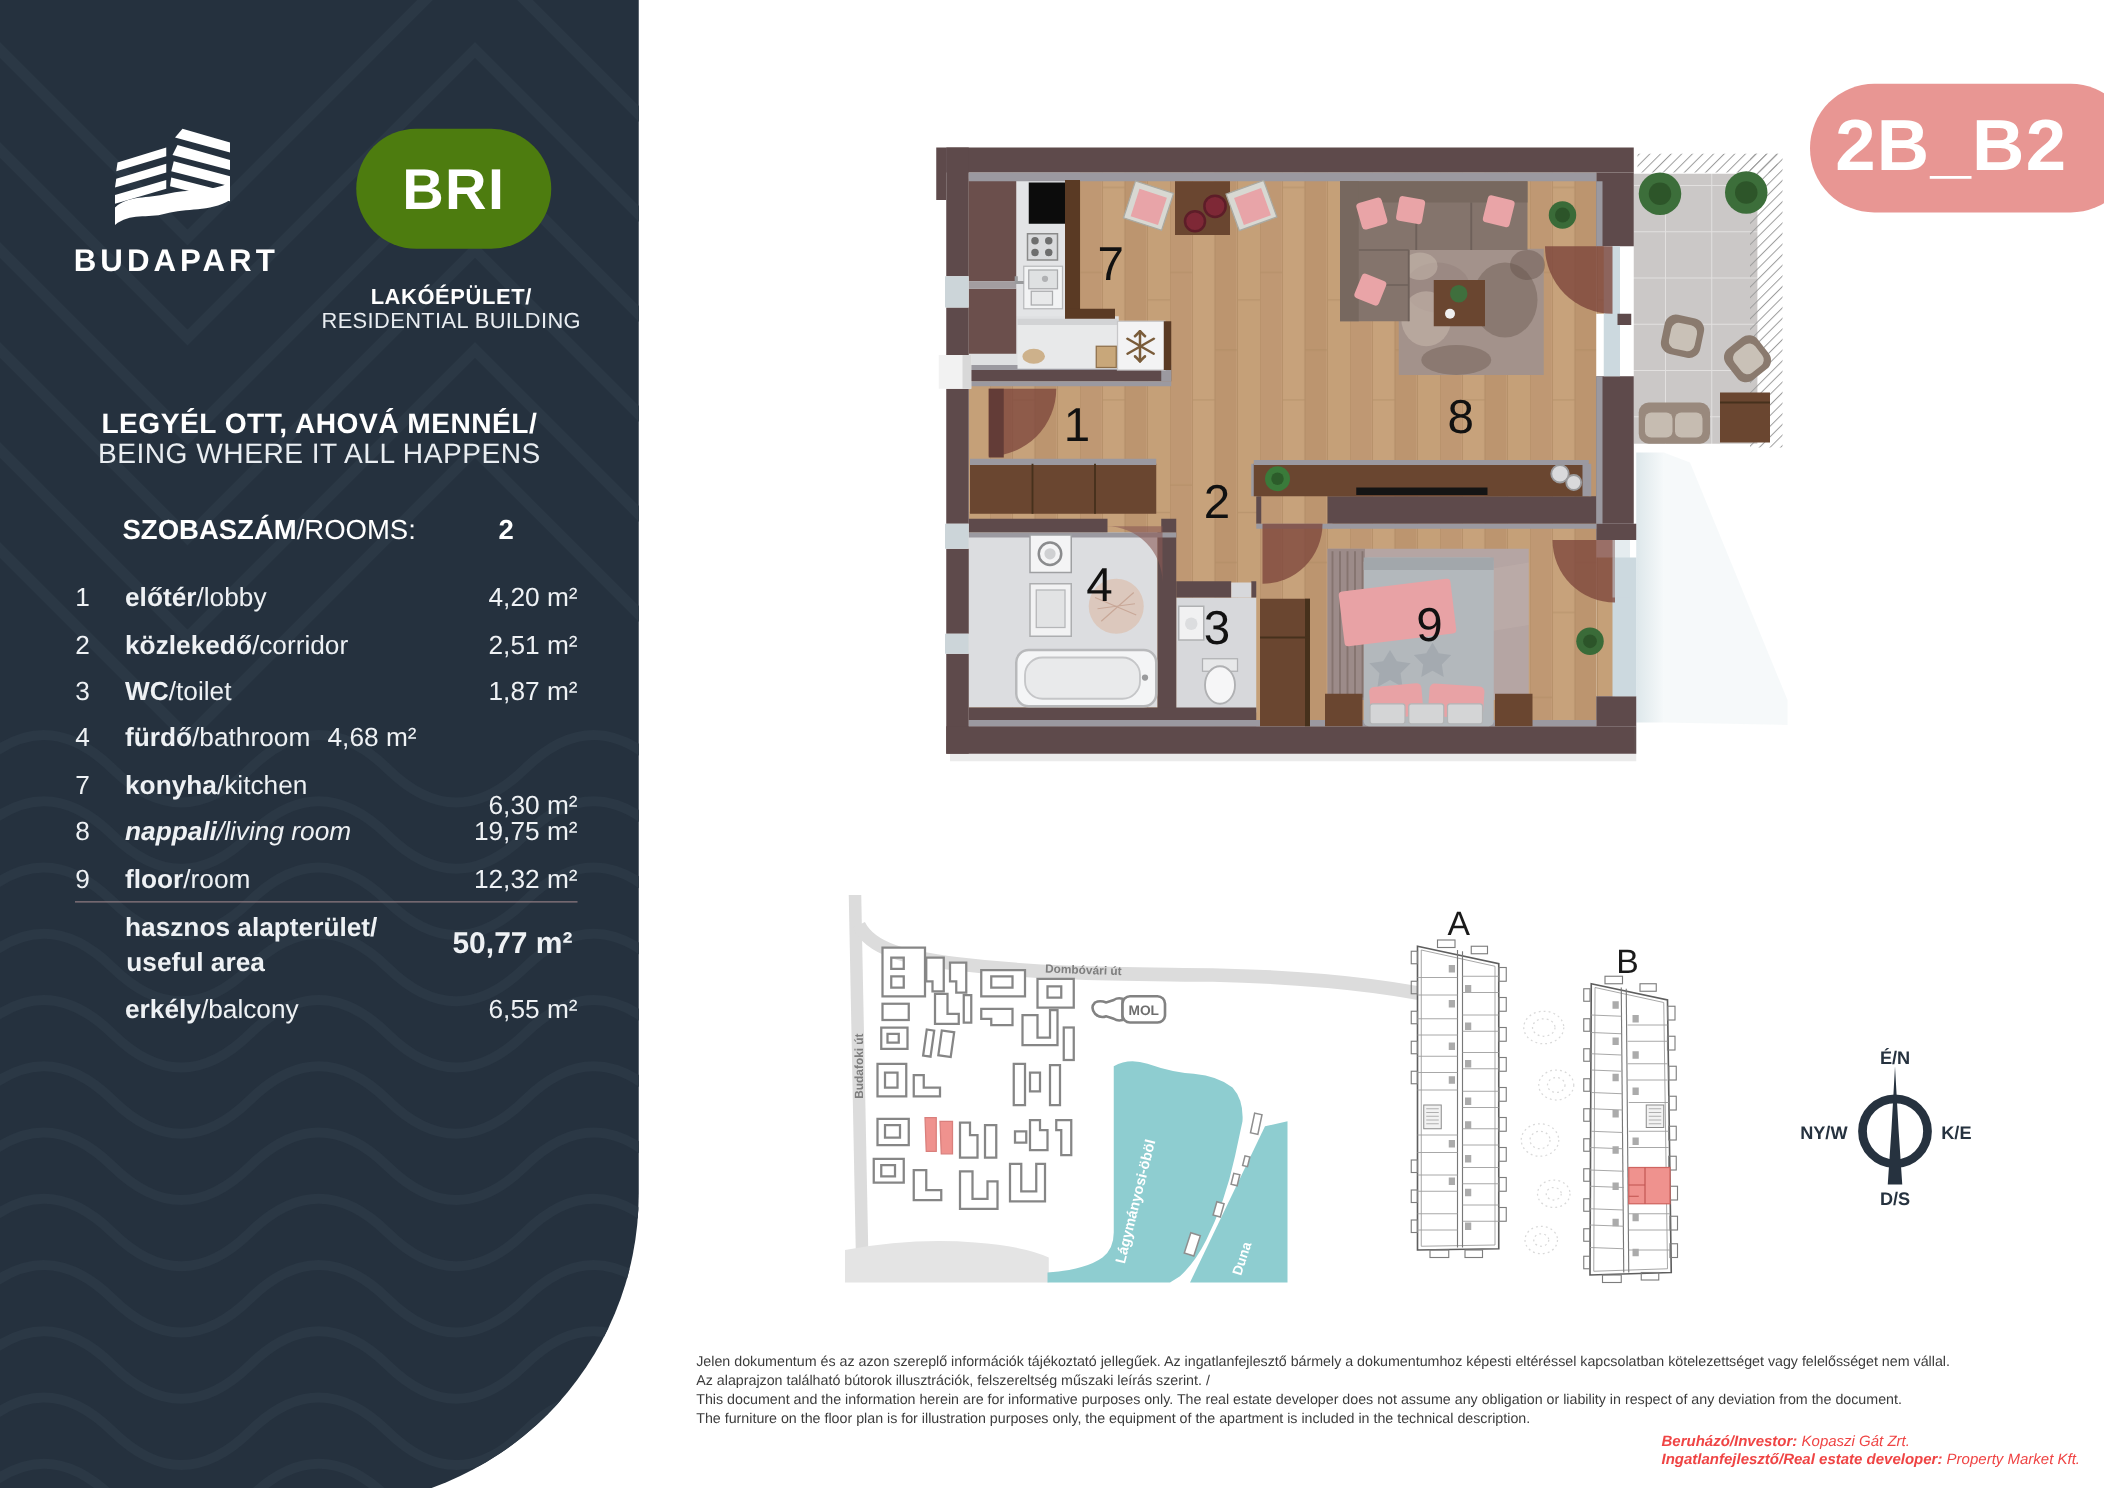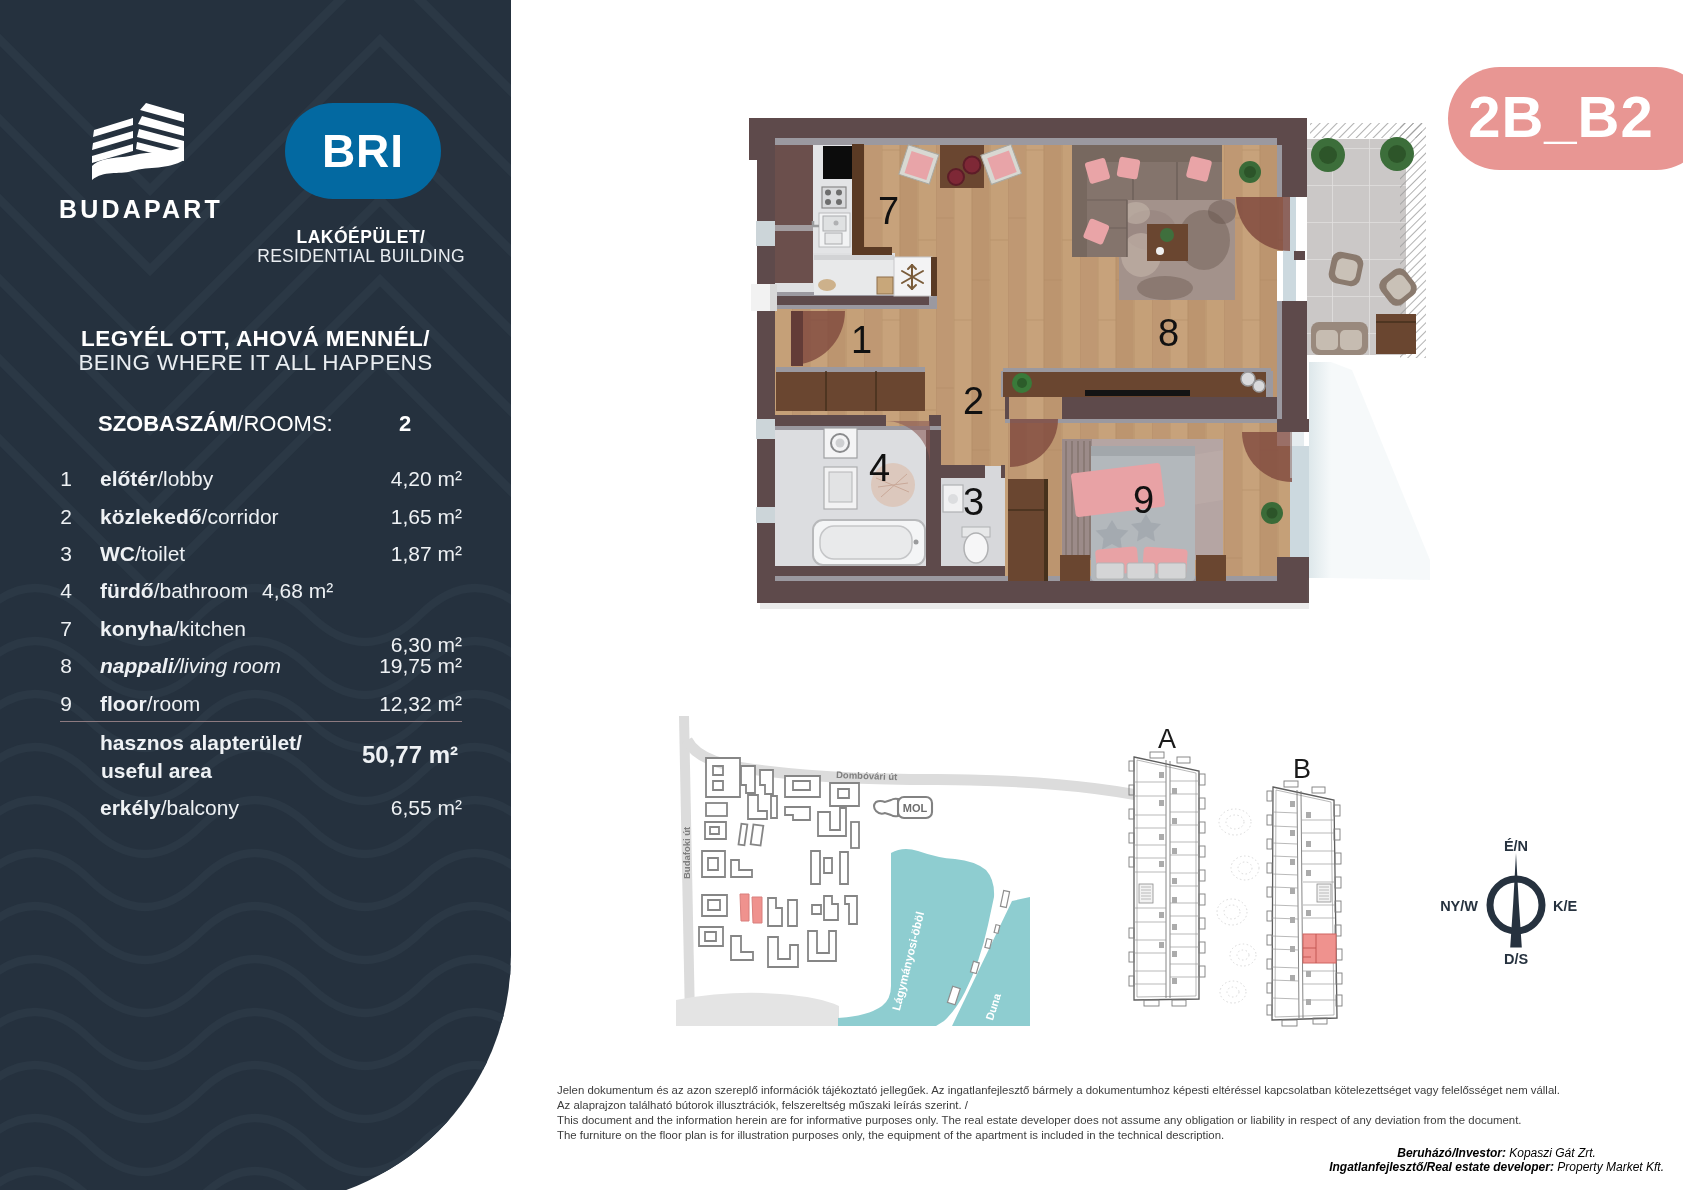--- a/index.html
+++ b/index.html
@@ -4,21 +4,21 @@
 <style>
   html,body{margin:0;padding:0;width:1683px;height:1190px;overflow:hidden;background:#fff;
     font-family:"Liberation Sans",sans-serif;}
   .abs{position:absolute;}
   #sidebar{position:absolute;left:0;top:0;width:511px;height:1205px;background:#25313e;
     border-bottom-right-radius:250px;overflow:hidden;}
   #unitbadge{position:absolute;left:1448px;top:67px;width:260px;height:103px;border-radius:52px;
     background:#e89693;color:#fff;font-weight:bold;font-size:58px;line-height:100px;text-align:center;
     letter-spacing:1px;padding-right:34px;box-sizing:border-box;}
   #fineprint{position:absolute;left:557px;top:1083px;width:1126px;color:#3c3c3c;font-size:11.4px;line-height:14.9px;white-space:nowrap;}
-  #credits{position:absolute;right:19px;top:1147px;text-align:center;color:#000000;font-size:12px;line-height:13.8px;font-style:italic;}
+  #credits{position:absolute;right:19px;top:1147px;text-align:left;color:#ef4444;font-size:12px;line-height:13.8px;font-style:italic;}
   #sidebar div{white-space:nowrap;}
   svg{display:block;}
 </style>
 </head>
 <body>
 
 <div id="sidebar">
 
   <svg width="511" height="1205" viewBox="0 0 511 1205" style="position:absolute;left:0;top:0;">
     <g fill="none" stroke="#2b3845" stroke-width="9">
@@ -54,40 +54,40 @@
       <path d="M94,130 L133,118 L133,125 L93,137 Z"></path>
       <path d="M93,143 L133,131 L133,138 L92,150 Z"></path>
       <path d="M92,156 L133,144 L133,151 L92,163 Z"></path>
       <path d="M92,168 L133,157 L133,163 L92,175 Z"></path>
       <path d="M92,180 C104,170 118,175 132,171 C150,166 167,170 184,160 L184,146 C168,154 150,151 134,155 C118,159 103,156 92,166 Z"></path>
     </g>
   </svg>
 
   <div class="abs" style="left:59px;top:195px;width:160px;color:#fff;font-size:25px;letter-spacing:3.2px;font-weight:bold;">BUDAPART</div>
 
-  <div class="abs" style="left:285px;top:103px;width:156px;height:96px;border-radius:48px;background:#0369a1;color:#fff;font-weight:bold;font-size:46px;line-height:96px;text-align:center;letter-spacing:1px;">BRI</div>
+  <div class="abs" style="left:285px;top:103px;width:156px;height:96px;border-radius:48px;background:#4d7c0f;color:#fff;font-weight:bold;font-size:46px;line-height:96px;text-align:center;letter-spacing:1px;">BRI</div>
 
   <div class="abs" style="left:211px;top:227px;width:300px;text-align:center;color:#fff;font-size:17.5px;font-weight:bold;letter-spacing:0.5px;">LAKÓÉPÜLET/</div>
   <div class="abs" style="left:211px;top:246px;width:300px;text-align:center;color:#e9edf1;font-size:17.5px;letter-spacing:0.3px;">RESIDENTIAL BUILDING</div>
 
   <div class="abs" style="left:0px;top:326px;width:511px;text-align:center;color:#fff;font-size:22.5px;font-weight:bold;letter-spacing:0.4px;">LEGYÉL OTT, AHOVÁ MENNÉL/</div>
   <div class="abs" style="left:0px;top:350px;width:511px;text-align:center;color:#e9edf1;font-size:22.5px;letter-spacing:0.4px;">BEING WHERE IT ALL HAPPENS</div>
 
   <div class="abs" style="left:98px;top:411px;color:#fff;font-size:22px;"><b>SZOBASZÁM</b>/ROOMS:</div>
   <div class="abs" style="left:390px;top:411px;width:30px;text-align:center;color:#fff;font-size:22px;font-weight:bold;">2</div>
 
   <div class="abs" style="left:0;top:0;color:#eef1f4;font-size:21px;">
 
     <div class="abs" style="left:56px;top:467px;width:20px;text-align:center;">1</div>
     <div class="abs" style="left:100px;top:467px;"><b>előtér</b>/lobby</div>
     <div class="abs" style="left:262px;top:467px;width:200px;text-align:right;">4,20 m²</div>
 
     <div class="abs" style="left:56px;top:505px;width:20px;text-align:center;">2</div>
     <div class="abs" style="left:100px;top:505px;"><b>közlekedő</b>/corridor</div>
-    <div class="abs" style="left:262px;top:505px;width:200px;text-align:right;">1,65 m²</div>
+    <div class="abs" style="left:262px;top:505px;width:200px;text-align:right;">2,51 m²</div>
 
     <div class="abs" style="left:56px;top:542px;width:20px;text-align:center;">3</div>
     <div class="abs" style="left:100px;top:542px;"><b>WC</b>/toilet</div>
     <div class="abs" style="left:262px;top:542px;width:200px;text-align:right;">1,87 m²</div>
 
     <div class="abs" style="left:56px;top:579px;width:20px;text-align:center;">4</div>
     <div class="abs" style="left:100px;top:579px;"><b>fürdő</b>/bathroom</div>
     <div class="abs" style="left:262px;top:579px;width:200px;text-align:left;">4,68 m²</div>
 
     <div class="abs" style="left:56px;top:617px;width:20px;text-align:center;">7</div>

